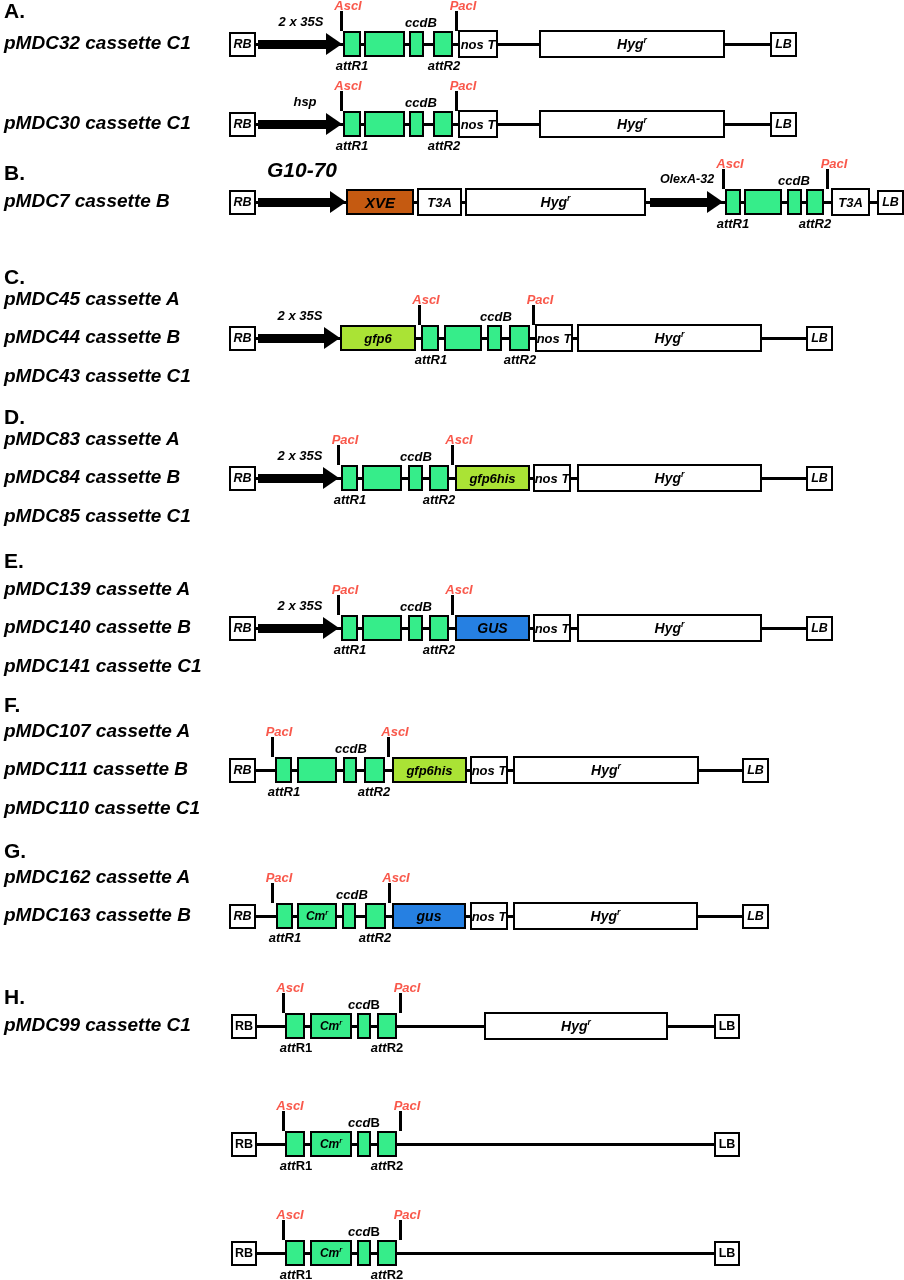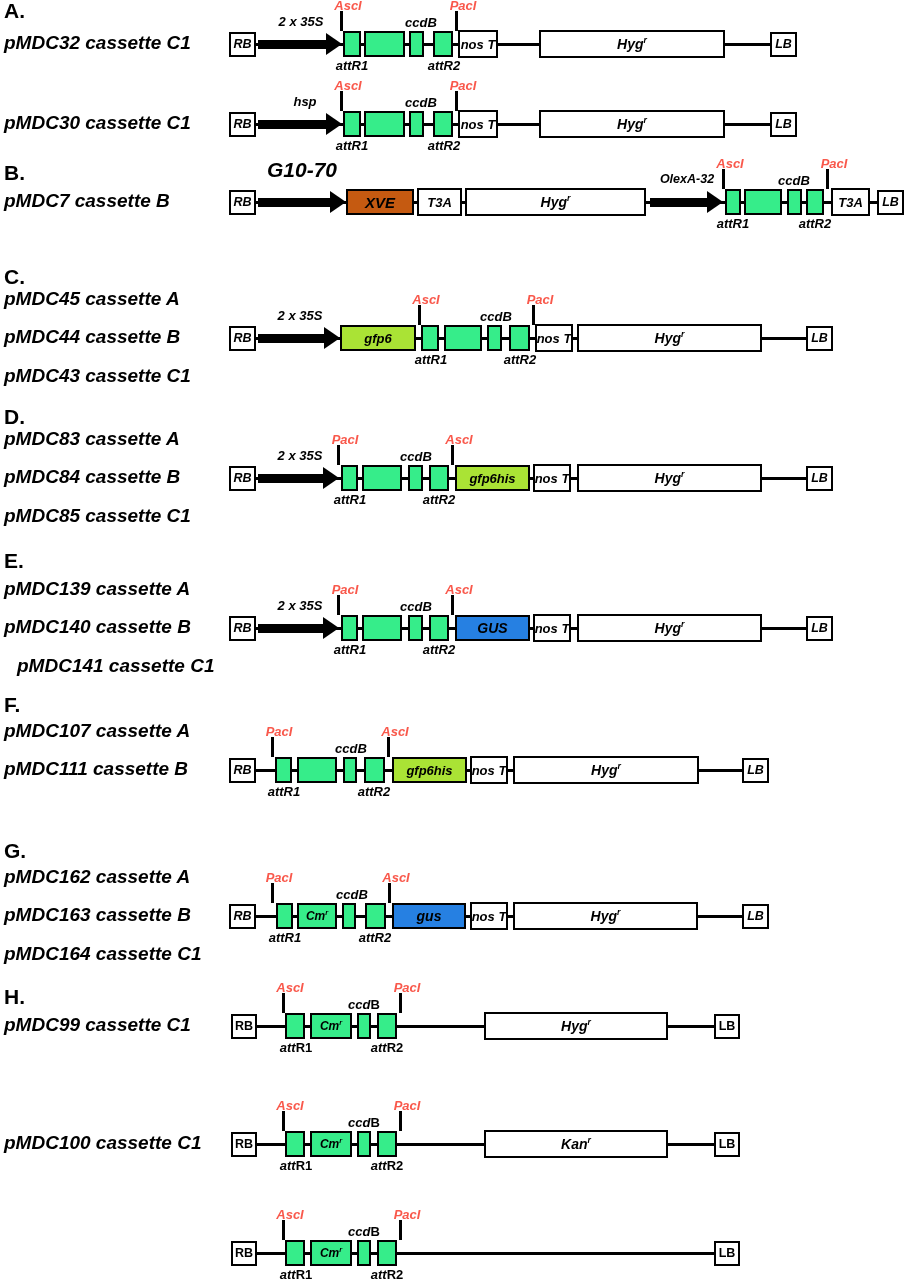--- a/index.html
+++ b/index.html
@@ -188,21 +188,21 @@
     </div>
     <div class="box" style="left: 577px; width: 185px; top: 464px; height: 28px;">
       <span class="lbl" style="font-size: 14px;"><span>Hyg</span><sup>r</sup></span>
     </div>
     <div class="box" style="left: 806px; width: 27px; top: 465.5px; height: 25px;">
       <span class="lbl" style="font-size: 12.5px;"><span>LB</span></span>
     </div>
     <div class="section-letter" style="left: 4px; top: 550px;">E.</div>
     <div class="row-label" style="left: 4px; top: 577px;">pMDC139 cassette A</div>
     <div class="row-label" style="left: 4px; top: 615px;">pMDC140 cassette B</div>
-    <div class="row-label" style="left: 17px; top: 654px;">pMDC141 cassette C1</div>
+    <div class="row-label" style="left: 4px; top: 654px;">pMDC141 cassette C1</div>
     <div class="baseline" style="left: 237px; width: 588px; top: 626.5px;"></div>
     <div class="box" style="left: 229px; width: 27px; top: 615.5px; height: 25px;">
       <span class="lbl" style="font-size: 12.5px;"><span>RB</span></span>
     </div>
     <div class="arrow-shaft" style="left: 258px; width: 66px; top: 623.5px;"></div>
     <div class="arrow-head" style="left: 323px; top: 617px;"></div>
     <div class="arrow-lbl" style="font-size: 13px; left: 220px; top: 599px;">2 x 35S</div>
     <div class="tick" style="left: 337px; top: 595px;"></div>
     <div class="site-lbl" style="color: rgb(249, 89, 76); left: 315px; top: 582px;">PacI</div>
     <div class="box" style="left: 341px; width: 17px; top: 615px; height: 26px; background: rgb(54, 237, 138);"></div>
@@ -222,20 +222,21 @@
     </div>
     <div class="box" style="left: 577px; width: 185px; top: 614px; height: 28px;">
       <span class="lbl" style="font-size: 14px;"><span>Hyg</span><sup>r</sup></span>
     </div>
     <div class="box" style="left: 806px; width: 27px; top: 615.5px; height: 25px;">
       <span class="lbl" style="font-size: 12.5px;"><span>LB</span></span>
     </div>
     <div class="section-letter" style="left: 4px; top: 694px;">F.</div>
     <div class="row-label" style="left: 4px; top: 719px;">pMDC107 cassette A</div>
     <div class="row-label" style="left: 4px; top: 757px;">pMDC111 cassette B</div>
+    <div class="row-label" style="left: 4px; top: 796px;">pMDC110 cassette C1</div>
     <div class="baseline" style="left: 237px; width: 524px; top: 768.5px;"></div>
     <div class="box" style="left: 229px; width: 27px; top: 757.5px; height: 25px;">
       <span class="lbl" style="font-size: 12.5px;"><span>RB</span></span>
     </div>
     <div class="tick" style="left: 271px; top: 737px;"></div>
     <div class="site-lbl" style="color: rgb(249, 89, 76); left: 249px; top: 724px;">PacI</div>
     <div class="box" style="left: 275px; width: 17px; top: 757px; height: 26px; background: rgb(54, 237, 138);"></div>
     <div class="box" style="left: 297px; width: 40px; top: 757px; height: 26px; background: rgb(54, 237, 138);"></div>
     <div class="box" style="left: 343px; width: 14px; top: 757px; height: 26px; background: rgb(54, 237, 138);"></div>
     <div class="box" style="left: 364px; width: 21px; top: 757px; height: 26px; background: rgb(54, 237, 138);"></div>
@@ -252,21 +253,20 @@
     </div>
     <div class="box" style="left: 513px; width: 186px; top: 756px; height: 28px;">
       <span class="lbl" style="font-size: 14px;"><span>Hyg</span><sup>r</sup></span>
     </div>
     <div class="box" style="left: 742px; width: 27px; top: 757.5px; height: 25px;">
       <span class="lbl" style="font-size: 12.5px;"><span>LB</span></span>
     </div>
     <div class="section-letter" style="left: 4px; top: 840px;">G.</div>
     <div class="row-label" style="left: 4px; top: 865px;">pMDC162 cassette A</div>
     <div class="row-label" style="left: 4px; top: 903px;">pMDC163 cassette B</div>
-    <div class="row-label" style="left: 4px; top: 942px;">pMDC164 cassette C1</div>
     <div class="baseline" style="left: 237px; width: 524px; top: 914.5px;"></div>
     <div class="box" style="left: 229px; width: 27px; top: 903.5px; height: 25px;">
       <span class="lbl" style="font-size: 12.5px;"><span>RB</span></span>
     </div>
     <div class="tick" style="left: 271px; top: 883px;"></div>
     <div class="site-lbl" style="color: rgb(249, 89, 76); left: 249px; top: 870px;">PacI</div>
     <div class="box" style="left: 276px; width: 17px; top: 903px; height: 26px; background: rgb(54, 237, 138);"></div>
     <div class="box" style="left: 297px; width: 40px; top: 903px; height: 26px; background: rgb(54, 237, 138);">
       <span class="lbl" style="font-size: 12px;"><span>Cm</span><sup>r</sup></span>
     </div>
@@ -307,41 +307,37 @@
     <div class="anno-lbl" style="left: 261px; top: 1041px;"><span>att</span><span class="up">R1</span></div>
     <div class="anno-lbl" style="left: 352px; top: 1041px;"><span>att</span><span class="up">R2</span></div>
     <div class="tick" style="left: 399px; top: 993px;"></div>
     <div class="site-lbl" style="color: rgb(249, 89, 76); left: 377px; top: 980px;">PacI</div>
     <div class="box" style="left: 484px; width: 184px; top: 1012px; height: 28px;">
       <span class="lbl" style="font-size: 14px;"><span>Hyg</span><sup>r</sup></span>
     </div>
     <div class="box plain" style="left: 714px; width: 26px; top: 1013.5px; height: 25px;">
       <span class="lbl" style="font-size: 12.5px;"><span>LB</span></span>
     </div>
-    <div class="row-label" style="left: 4px; top: 1131px;">pMDC100 cassette C1</div>
     <div class="baseline" style="left: 239px; width: 493px; top: 1142.5px;"></div>
     <div class="box plain" style="left: 231px; width: 26px; top: 1131.5px; height: 25px;">
       <span class="lbl" style="font-size: 12.5px;"><span>RB</span></span>
     </div>
     <div class="tick" style="left: 282px; top: 1111px;"></div>
     <div class="site-lbl" style="color: rgb(249, 89, 76); left: 260px; top: 1098px;">AscI</div>
     <div class="box" style="left: 285px; width: 20px; top: 1131px; height: 26px; background: rgb(54, 237, 138);"></div>
     <div class="box" style="left: 310px; width: 42px; top: 1131px; height: 26px; background: rgb(54, 237, 138);">
       <span class="lbl" style="font-size: 12px;"><span>Cm</span><sup>r</sup></span>
     </div>
     <div class="box" style="left: 357px; width: 14px; top: 1131px; height: 26px; background: rgb(54, 237, 138);"></div>
     <div class="box" style="left: 377px; width: 20px; top: 1131px; height: 26px; background: rgb(54, 237, 138);"></div>
     <div class="anno-lbl" style="left: 329px; top: 1116px;"><span>ccd</span><span class="up">B</span></div>
     <div class="anno-lbl" style="left: 261px; top: 1159px;"><span>att</span><span class="up">R1</span></div>
     <div class="anno-lbl" style="left: 352px; top: 1159px;"><span>att</span><span class="up">R2</span></div>
     <div class="tick" style="left: 399px; top: 1111px;"></div>
     <div class="site-lbl" style="color: rgb(249, 89, 76); left: 377px; top: 1098px;">PacI</div>
-    <div class="box" style="left: 484px; width: 184px; top: 1130px; height: 28px;">
-      <span class="lbl" style="font-size: 14px;"><span>Kan</span><sup>r</sup></span>
-    </div>
     <div class="box plain" style="left: 714px; width: 26px; top: 1131.5px; height: 25px;">
       <span class="lbl" style="font-size: 12.5px;"><span>LB</span></span>
     </div>
     <div class="baseline" style="left: 239px; width: 493px; top: 1251.5px;"></div>
     <div class="box plain" style="left: 231px; width: 26px; top: 1240.5px; height: 25px;">
       <span class="lbl" style="font-size: 12.5px;"><span>RB</span></span>
     </div>
     <div class="tick" style="left: 282px; top: 1220px;"></div>
     <div class="site-lbl" style="color: rgb(249, 89, 76); left: 260px; top: 1207px;">AscI</div>
     <div class="box" style="left: 285px; width: 20px; top: 1240px; height: 26px; background: rgb(54, 237, 138);"></div>

